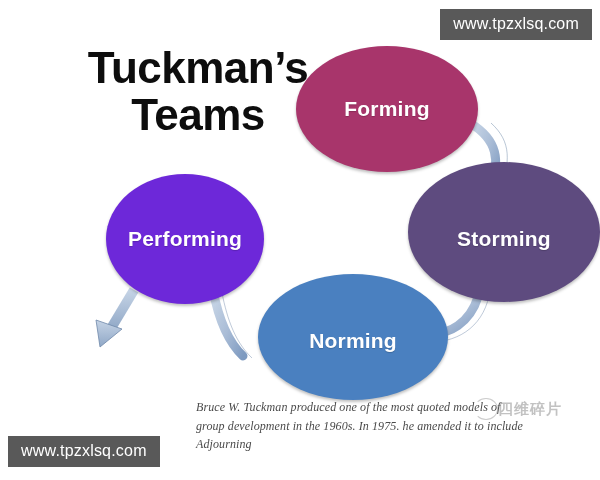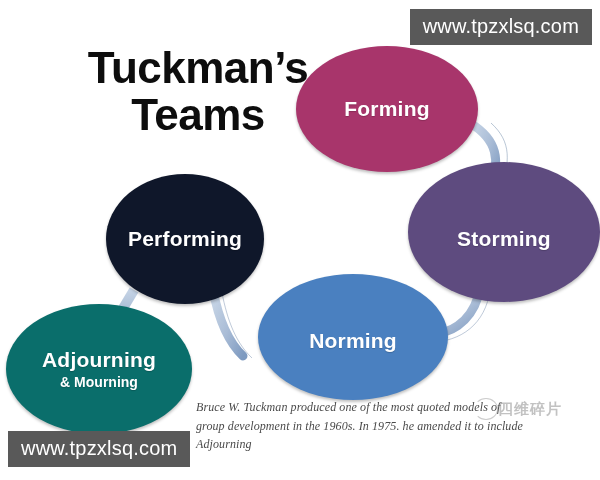--- a/index.html
+++ b/index.html
@@ -91,21 +91,21 @@
     color: #4a4a4a;
     letter-spacing: 0.1px;
   }
 
   
   .watermark {
     position: absolute;
     background: #595959;
     color: #ffffff;
     font-family: "Liberation Sans", sans-serif;
-    font-size: 20px;
+    font-size: 16px;
     padding: 6px 13px 7px 13px;
     letter-spacing: 0.2px;
     white-space: nowrap;
   }
   #watermark-top { right: 8px; top: 9px; }
   #watermark-bottom { left: 8px; bottom: 13px; }
 
   #watermark-cn {
     position: absolute;
     left: 498px;
@@ -178,28 +178,24 @@
   </div>
 
   <div class="node" id="node-norming" style="background: rgb(74, 128, 192);">
     <span class="label">Norming</span>
   </div>
 
   <div class="node" id="node-storming" style="background: rgb(94, 75, 127);">
     <span class="label">Storming</span>
   </div>
 
-  <div class="node" id="node-performing" style="background: #0f172a;">
+  <div class="node" id="node-performing" style="background: #6d28d9;">
     <span class="label">Performing</span>
   </div>
 
-  <div class="node" id="node-adjourning" style="background: rgb(10, 110, 107);">
-    <span class="label">Adjourning</span>
-    <span class="sublabel">&amp; Mourning</span>
-  </div>
 
   <div id="caption">Bruce W. Tuckman produced one of the most quoted models of group development in the 1960s. In 1975. he amended it to include  Adjourning</div>
 
   <div class="watermark" id="watermark-top" style="background: rgb(89, 89, 89);">www.tpzxlsq.com</div>
   <div class="watermark" id="watermark-bottom" style="background: rgb(89, 89, 89);">www.tpzxlsq.com</div>
   <div id="watermark-cn-mark"></div>
   <div id="watermark-cn">四维碎片</div>
 
 </div>
 

